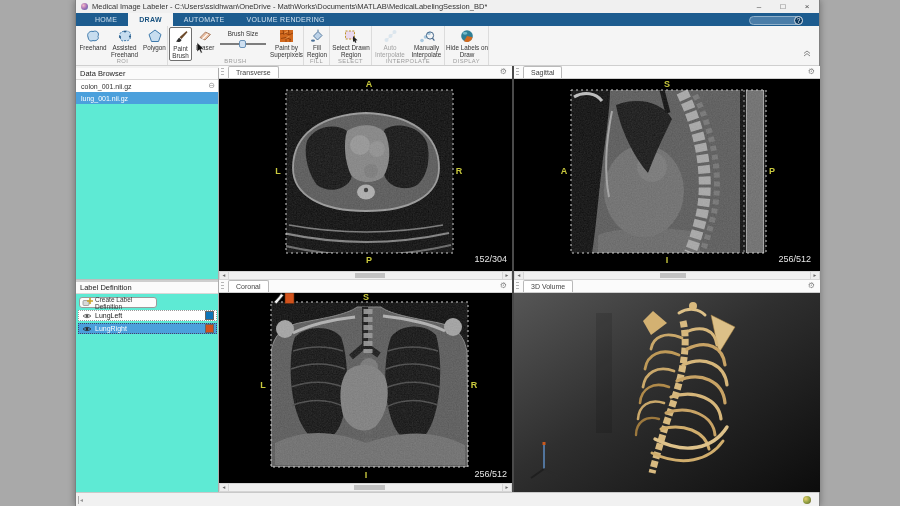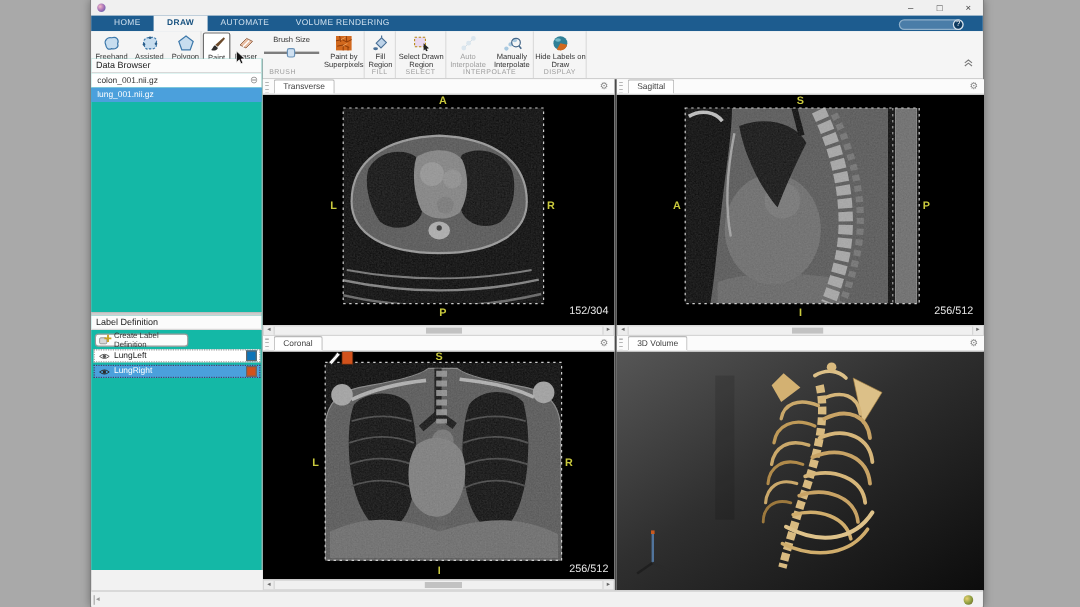--- a/index.html
+++ b/index.html
@@ -26,21 +26,21 @@
 .tbtn{position:absolute;top:2px;display:flex;flex-direction:column;align-items:center}
 .ticon{height:15px;display:flex;align-items:center;justify-content:center}
 .tlabel{font-size:6.3px;line-height:7px;color:#333;text-align:center;margin-top:1px}
 .tbtn.selected{border:1px solid #6f6f6f;background:#fff;border-radius:2px;top:1px;padding:1px 0}
 .tbtn.disabled{opacity:.45}
 .bs-track{position:relative;width:46px;height:2px;background:#7d7d7d;margin-top:6px}
 .bs-tick{position:absolute;left:50%;top:-3px;width:1px;height:3px;background:#999}
 .bs-thumb{position:absolute;left:19px;top:-3px;width:7px;height:8px;background:#cfe0f1;border:1px solid #6b93b8;border-radius:2px}
 .collapse-arrow{position:absolute;right:8px;bottom:4px}
 
-.leftpanel{position:absolute;left:0;top:49px;width:143px;height:426px;background:#14b8a6;border-right:1px solid #adadad}
+.leftpanel{position:absolute;left:0;top:68px;width:143px;height:426px;background:#5eead4;border-right:1px solid #adadad}
 .phead{height:12px;background:#fbfbfb;border-bottom:1px solid #d8d8d8;font-size:7.5px;color:#222;display:flex;align-items:center;padding-left:4px}
 .frow{height:12px;display:flex;align-items:center;font-size:7px;color:#333;padding:0 3px 0 5px;background:#fff}
 .frow.selected{color:#fff}
 .frow .rm{margin-left:auto;font-size:8px;color:#8f8f8f;line-height:1}
 .splitter{position:absolute;left:0;top:211px;width:100%;height:3px;background:#cfcfcf;border-top:1px solid #bdbdbd}
 .ldsec{position:absolute;left:0;top:214px;width:100%}
 .createbtn{margin:3px 0 0 3px;width:78px;height:11px;border:1px solid #9a9a9a;border-radius:3px;background:#fcfcfc;display:flex;align-items:center;font-size:6.5px;color:#333;gap:2px;padding-left:2px}
 .lrow{margin:2px 0 0 2px;width:139px;height:11px;display:flex;align-items:center;font-size:7px;color:#222;border:1px dotted #999;background:#fff;padding:0 2px 0 3px}
 .lrow.selected{color:#fff;border:1px dotted #446}
 .swatch{margin-left:auto;width:9px;height:9px;border:1px solid #666}
@@ -65,20 +65,21 @@
 .cursor-svg{position:absolute;z-index:6}
 </style>
 </head>
 <body>
 
 <div id="screen">
  <div class="window">
 
   <div class="titlebar">
     <span class="appicon"></span>
+    <span class="title-text">Medical Image Labeler - C:\Users\ssidhwan\OneDrive - MathWorks\Documents\MATLAB\MedicalLabelingSession_BD*</span>
     <span class="winctrls">
       <span class="winctrl">–</span>
       <span class="winctrl">□</span>
       <span class="winctrl">×</span>
     </span>
   </div>
 
   <div class="bluebar" style="background-color: rgb(29, 92, 143);">
     <span style="width:8px"></span>
     <div class="rtab">HOME</div>

